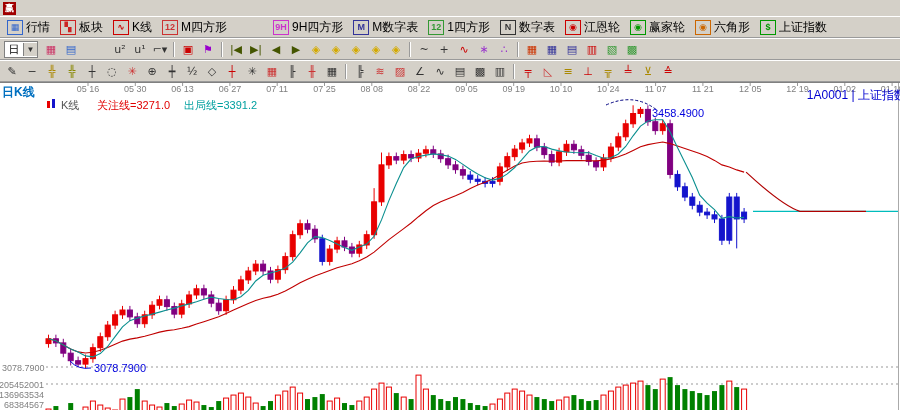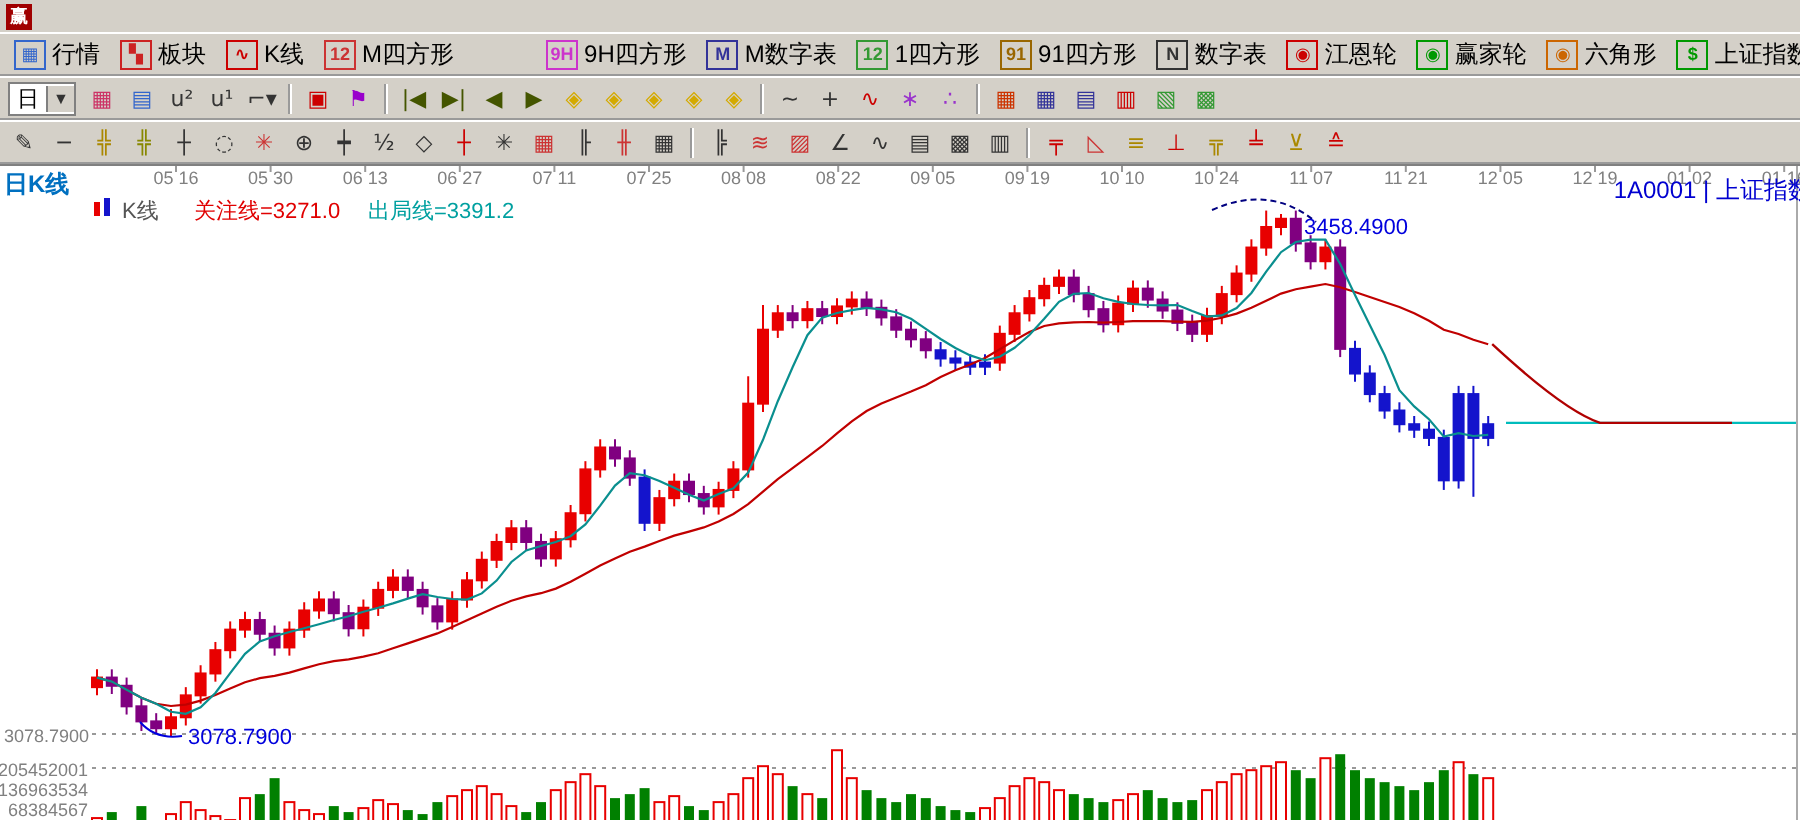--- a/index.html
+++ b/index.html
@@ -59,24 +59,20 @@
     </button>
     <button class="tbtn">
       <span class="ticon" style="color: rgb(51, 51, 153); border: 1px solid rgb(51, 51, 153);">M</span>
       <span>M数字表</span>
     </button>
     <button class="tbtn">
       <span class="ticon" style="color: rgb(51, 153, 51); border: 1px solid rgb(51, 153, 51);">12</span>
       <span>1四方形</span>
     </button>
     <button class="tbtn">
-      <span class="ticon" style="color: rgb(153, 102, 0); border: 1px solid rgb(153, 102, 0);">91</span>
-      <span>91四方形</span>
-    </button>
-    <button class="tbtn">
       <span class="ticon" style="color: rgb(51, 51, 51); border: 1px solid rgb(51, 51, 51);">N</span>
       <span>数字表</span>
     </button>
     <button class="tbtn">
       <span class="ticon" style="color: rgb(204, 0, 0); border: 1px solid rgb(204, 0, 0);">◉</span>
       <span>江恩轮</span>
     </button>
     <button class="tbtn">
       <span class="ticon" style="color: rgb(0, 153, 0); border: 1px solid rgb(0, 153, 0);">◉</span>
       <span>赢家轮</span>
@@ -92,21 +88,21 @@
   </div>
 
 <div class="toolbar" id="tb-period">
   <span class="period-box">
     <span class="period-val">日</span>
     <span class="period-arrow">▼</span>
   </span>
   <span id="tb-period-btns" style="display:flex;align-items:center">
       <button class="sbtn" style="color: rgb(204, 51, 102);">▦</button>
       <button class="sbtn" style="color: rgb(51, 102, 204);">▤</button>
-      <button class="sbtn" style="color: rgb(51, 51, 51);">u²</button>
+      <button class="sbtn" style="color: rgb(51, 51, 51); margin-left: 29px;">u²</button>
       <button class="sbtn" style="color: rgb(51, 51, 51);">u¹</button>
       <button class="sbtn" style="color: rgb(51, 51, 51);">⌐▾</button>
       <span class="sep"></span>
       <button class="sbtn" style="color: rgb(204, 0, 0);">▣</button>
       <button class="sbtn" style="color: rgb(153, 0, 204);">⚑</button>
       <span class="sep"></span>
       <button class="sbtn" style="color: rgb(68, 85, 0);">|◀</button>
       <button class="sbtn" style="color: rgb(68, 85, 0);">▶|</button>
       <button class="sbtn" style="color: rgb(68, 85, 0);">◀</button>
       <button class="sbtn" style="color: rgb(68, 85, 0);">▶</button>

